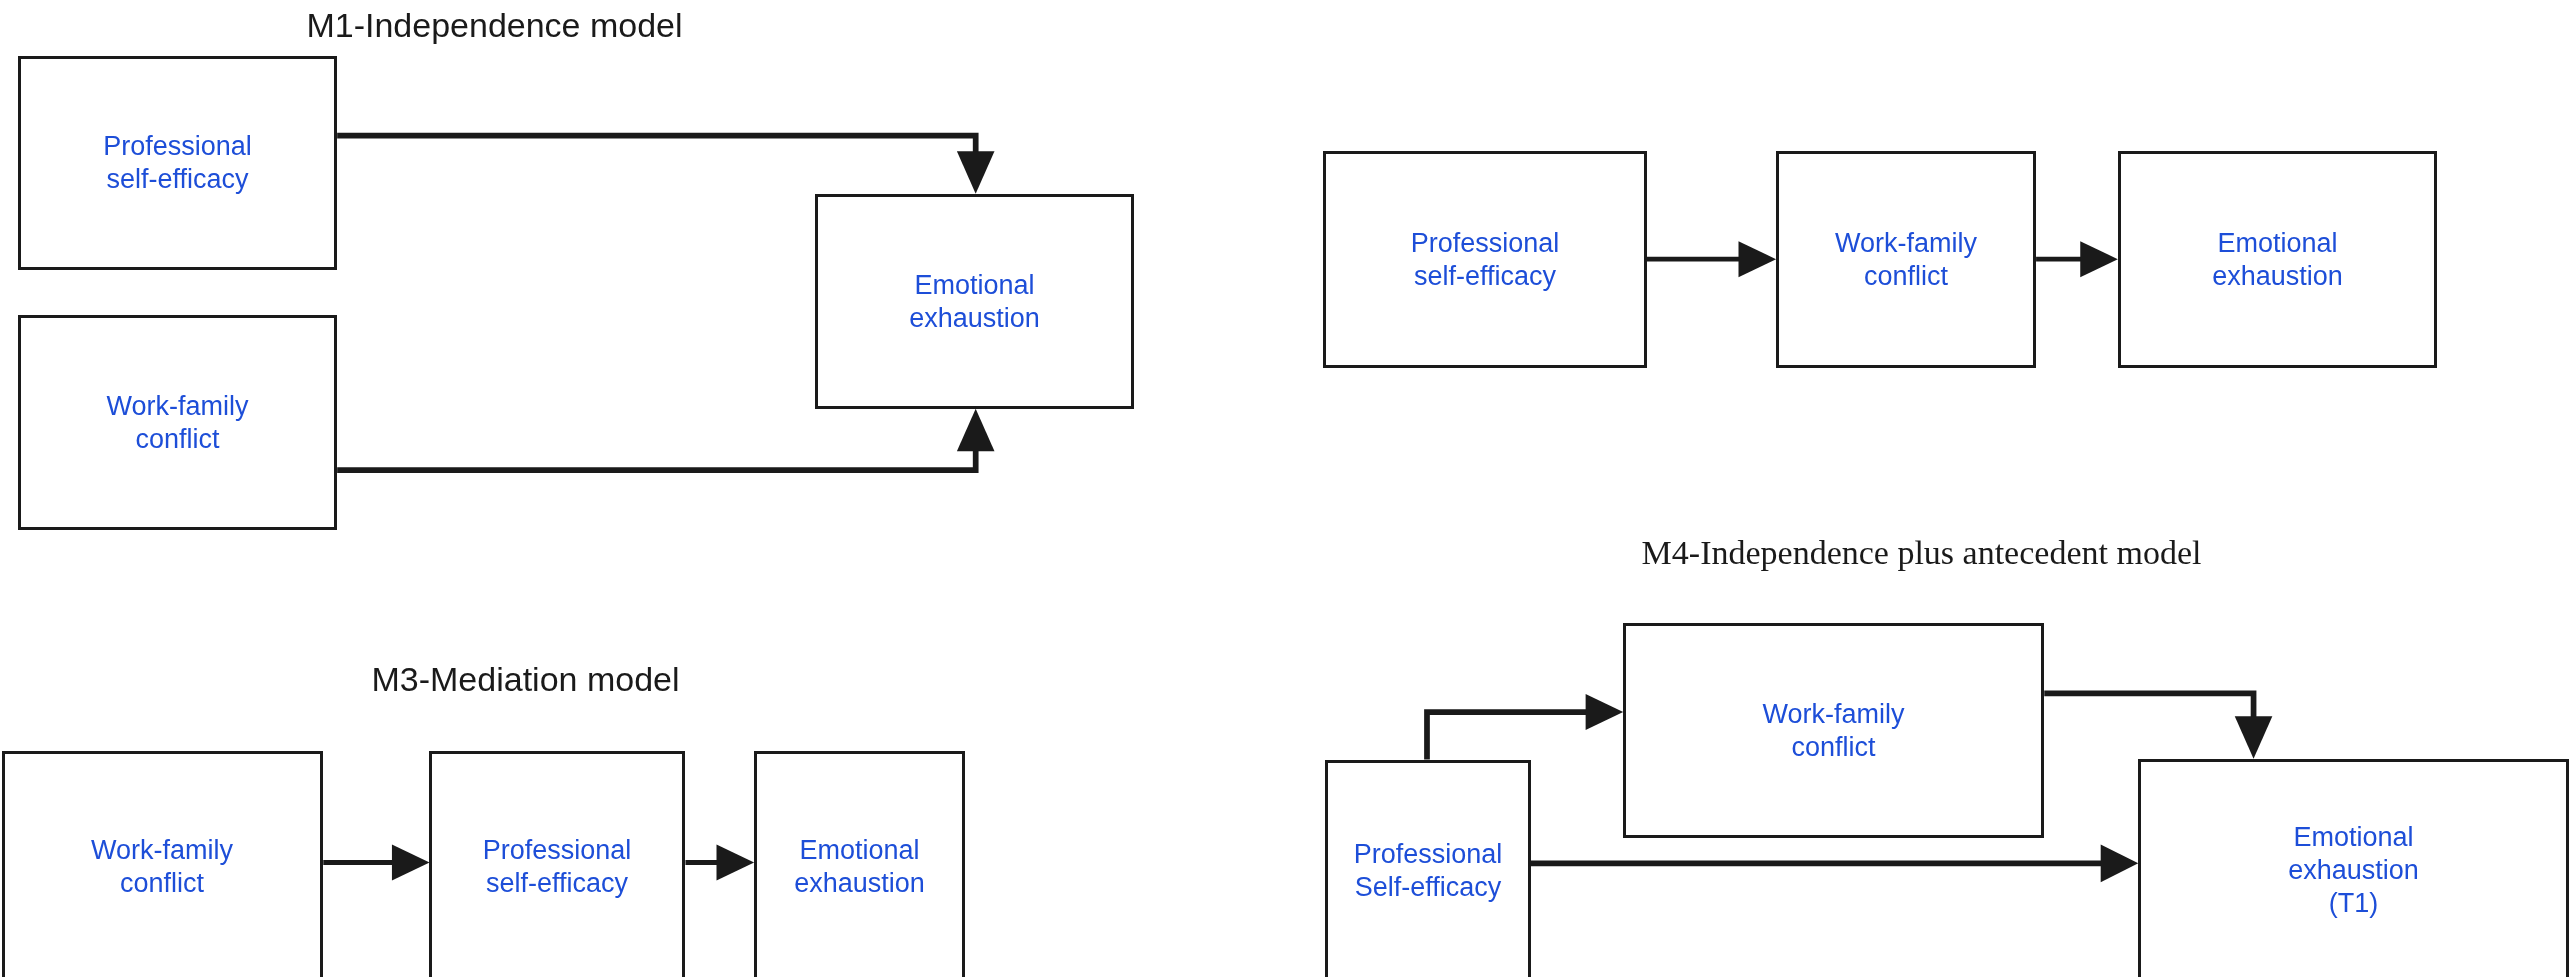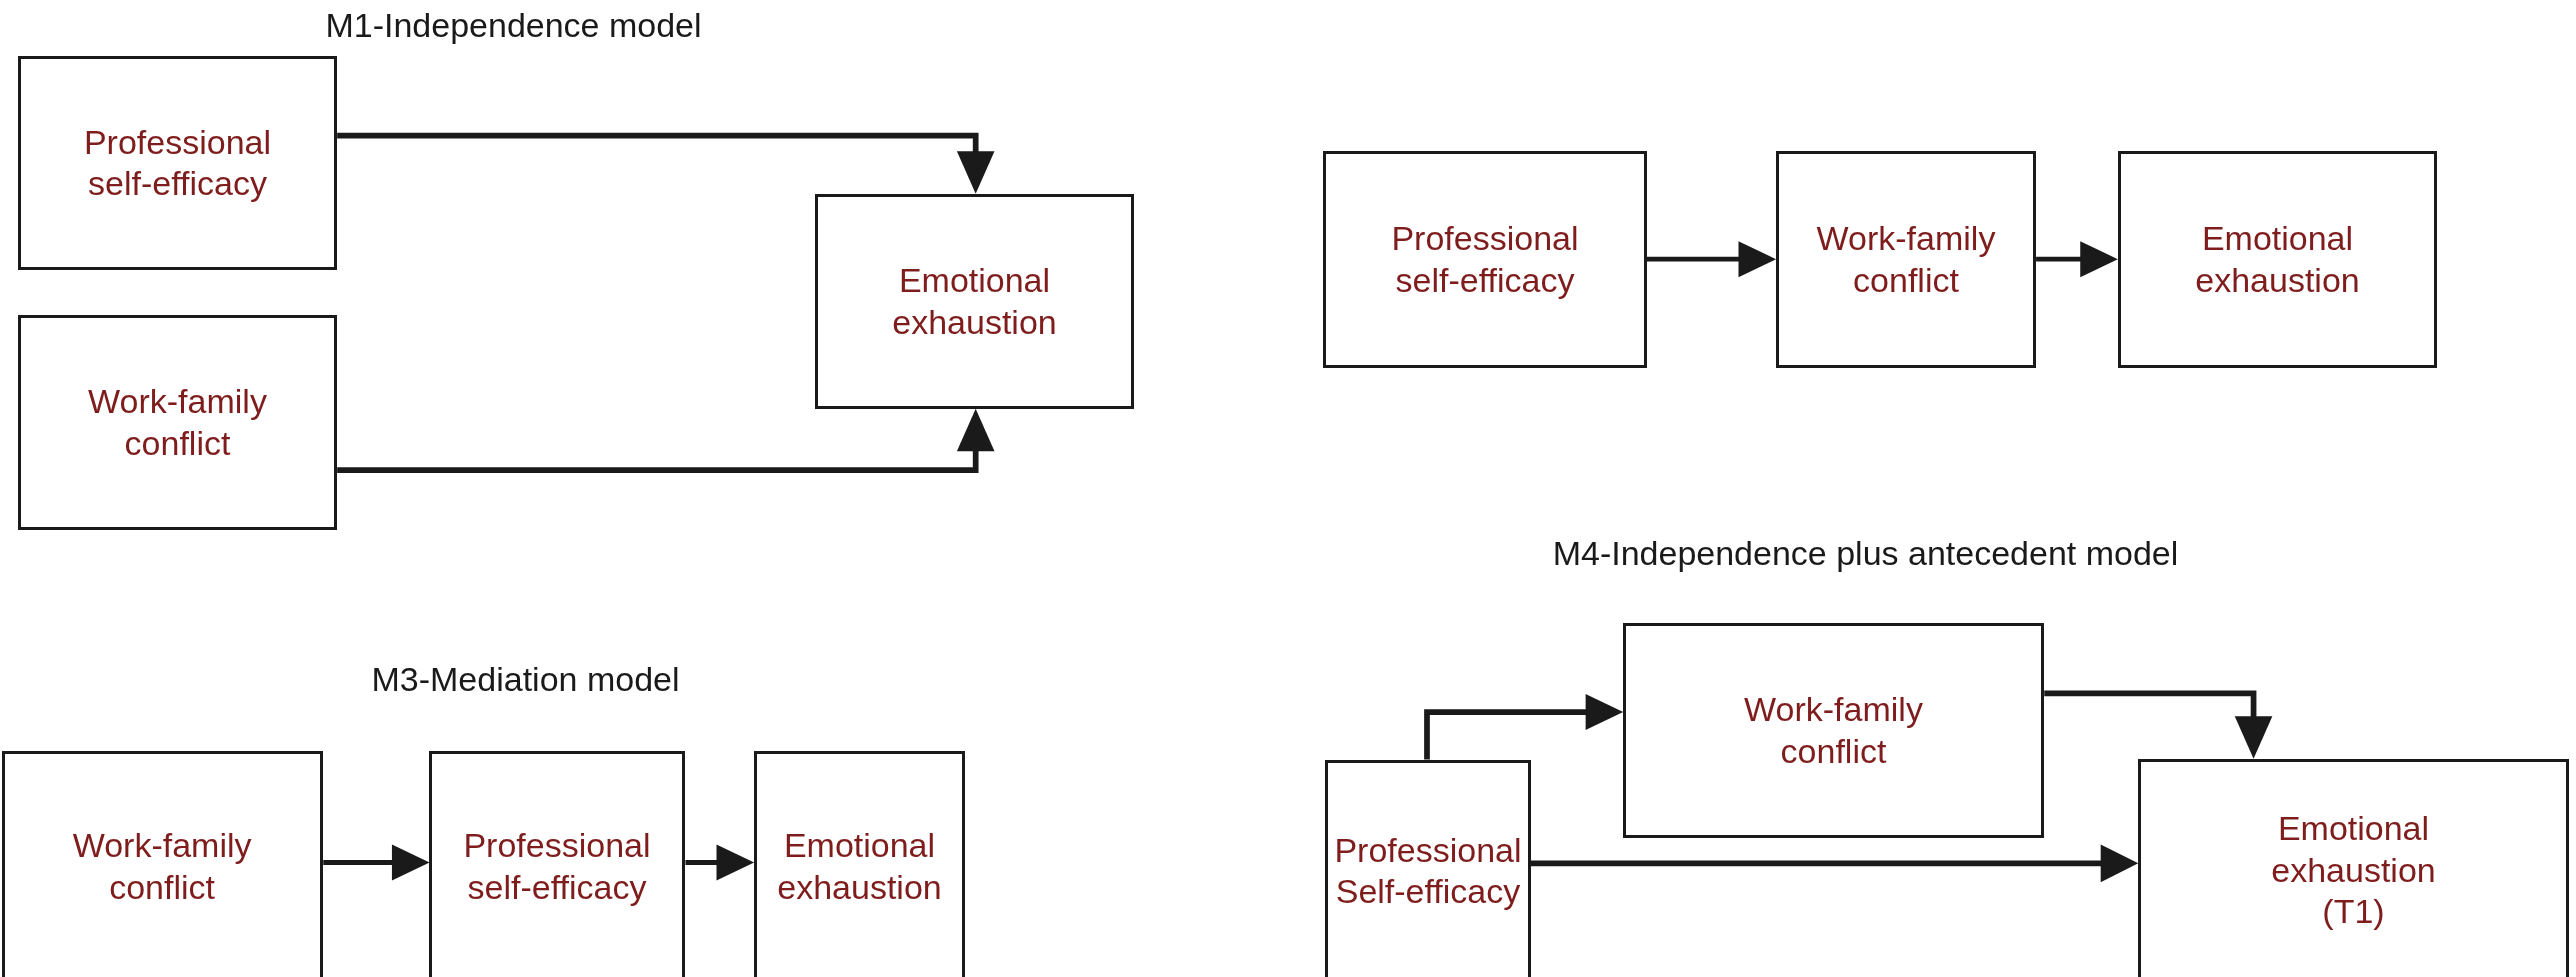--- a/index.html
+++ b/index.html
@@ -41,42 +41,42 @@
     position: absolute;
     box-sizing: border-box;
     border: 3.3px solid #1a1a1a;
     background: #ffffff;
     display: flex;
     align-items: center;
     justify-content: center;
     text-align: center;
   }
   .node-label {
-    font-size: 34px;
+    font-size: 27px;
     line-height: 1.22;
-    color: #7f1d1d;
+    color: #1d4ed8;
     padding: 0 4.9px;
   }
   
-  #m1-title          { left: 252px;  top: 8.2px;  width: 523px; }
+  #m1-title          { left: 233px;  top: 8.2px;  width: 523px; }
   #m1-box-pse        { left: 18px;   top: 56px;  width: 319px;  height: 214px; }
   #m1-box-wfc        { left: 18px;   top: 315px; width: 319px;  height: 215px; }
   #m1-box-ee         { left: 815px;  top: 194px; width: 319px;  height: 215px; }
   
   #m2-title          { left: 1607px; top: 4.1px;   width: 491px; }
   #m2-box-pse        { left: 1323px; top: 151px; width: 324px;  height: 217px; }
   #m2-box-wfc        { left: 1776px; top: 151px; width: 260px;  height: 217px; }
   #m2-box-ee         { left: 2118px; top: 151px; width: 319px;  height: 217px; }
   
   #m3-title          { left: 311px;  top: 662px; width: 429px; }
   #m3-box-wfc        { left: 1.6px;    top: 751px; width: 321px;  height: 231px; }
   #m3-box-pse        { left: 429px;  top: 751px; width: 256px;  height: 231px; }
   #m3-box-ee         { left: 754px;  top: 751px; width: 211px;  height: 231px; }
   
-  #m4-title          { left: 1432px; top: 536px; width: 867px; }
+  #m4-title          { left: 1488px; top: 536px; width: 867px; font-family: Liberation Serif, serif; }
   #m4-box-wfc        { left: 1623px; top: 623px; width: 421px;  height: 215px; }
   #m4-box-pse        { left: 1325px; top: 760px; width: 206px;  height: 222px; }
   #m4-box-ee         { left: 2138px; top: 759px; width: 431px;  height: 223px; }
   .edge-line   { stroke: #1a1a1a; stroke-width: 7; fill: none; stroke-linecap: butt; }
   .edge-thin   { stroke: #1a1a1a; stroke-width: 6; fill: none; stroke-linecap: butt; }
   .arrow-head  { fill: #1a1a1a; stroke: none; }
 </style>
 </head>
 <body>
 

